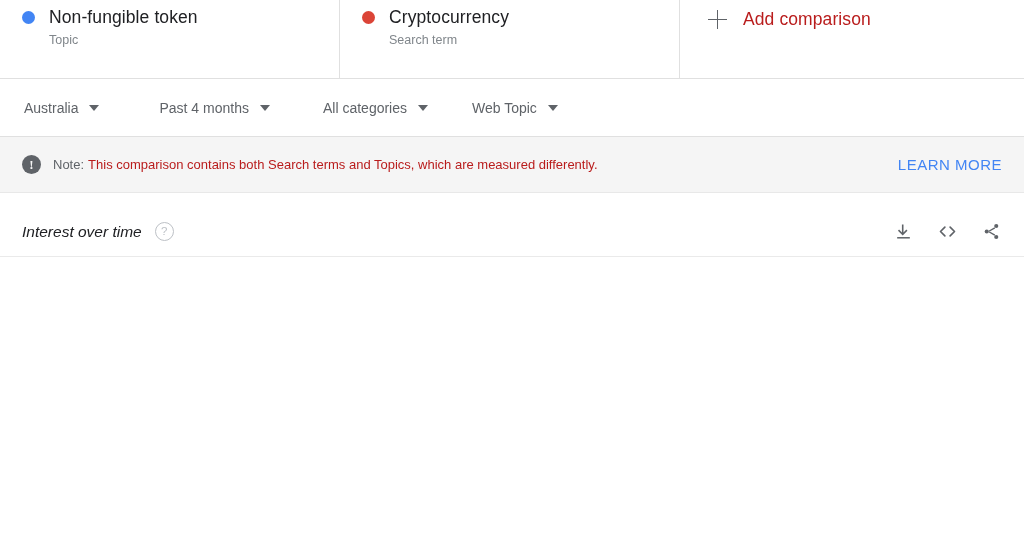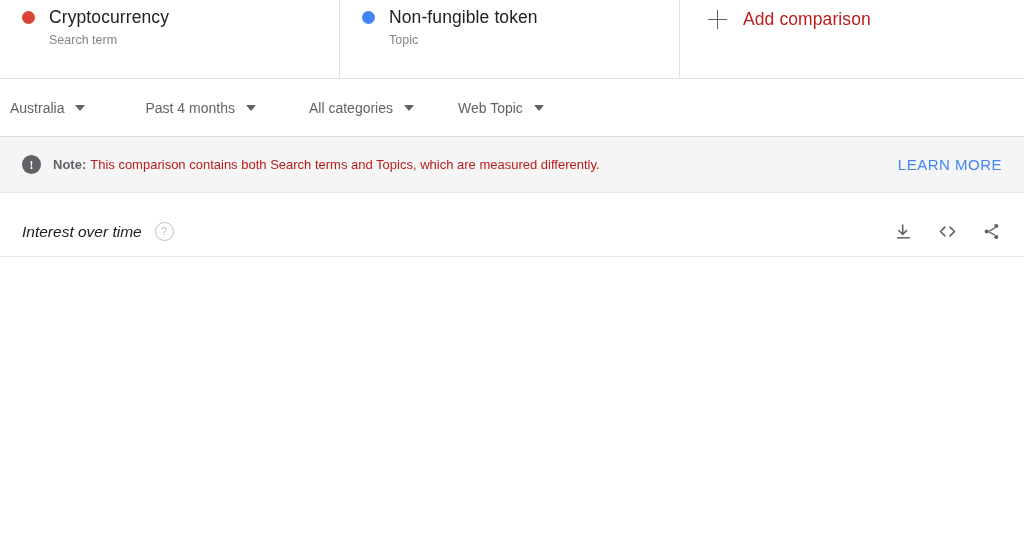--- a/index.html
+++ b/index.html
@@ -84,21 +84,21 @@
     color: #b91c1c;
     letter-spacing: .1px;
   }
 
   
   .filter-bar {
     display: flex;
     align-items: center;
     height: 58px;
     border-bottom: 1px solid #e0e0e0;
-    padding-left: 10px;
+    padding-left: 24px;
     box-sizing: border-box;
     background: #fff;
   }
   .filter {
     display: flex;
     align-items: center;
     gap: 11px;
     cursor: pointer;
     margin-right: 56px;
   }
@@ -132,21 +132,21 @@
     font-size: 13px;
     font-weight: bold;
     line-height: 19px;
     text-align: center;
     flex: 0 0 auto;
     margin-right: 12px;
     font-family: "Liberation Serif", serif;
   }
   .note-strong {
     font-size: 13px;
-    font-weight: bold;
+    font-weight: normal;
     color: #5f6368;
     margin-right: 4px;
   }
   .note-text {
     font-size: 13px;
     color: #b91c1c;
   }
   .learn-more {
     margin-left: auto;
     font-size: 15px;
@@ -211,31 +211,31 @@
     position: absolute;
     left: 0; top: 0;
   }
 </style>
 </head>
 <body>
 
 <div class="terms-bar">
   <div class="term-cell">
     <div class="term-head">
+      <span class="term-dot" style="background:#4285f4"></span>
+      <span class="term-name">Non-fungible token</span>
+    </div>
+    <div class="term-type">Topic</div>
+  </div>
+  <div class="term-cell">
+    <div class="term-head">
       <span class="term-dot" style="background:#db4437"></span>
       <span class="term-name">Cryptocurrency</span>
     </div>
     <div class="term-type">Search term</div>
-  </div>
-  <div class="term-cell">
-    <div class="term-head">
-      <span class="term-dot" style="background:#4285f4"></span>
-      <span class="term-name">Non-fungible token</span>
-    </div>
-    <div class="term-type">Topic</div>
   </div>
   <div class="add-cell">
     <div class="add-inner">
       <span class="plus-icon"></span>
       <span class="add-label">Add comparison</span>
     </div>
   </div>
 </div>
 
 <div class="filter-bar">

